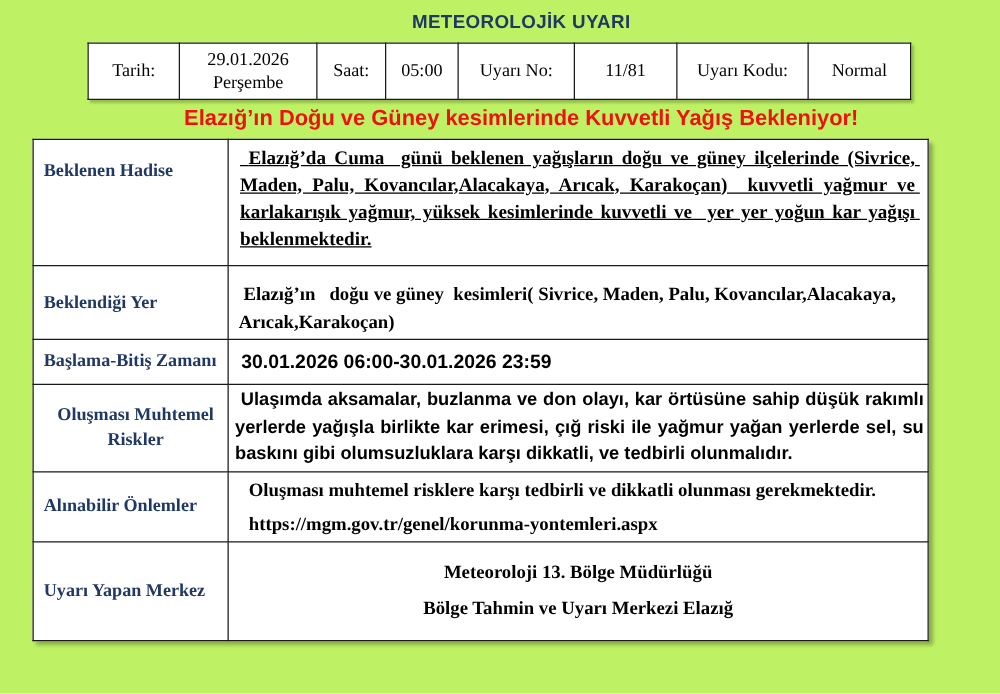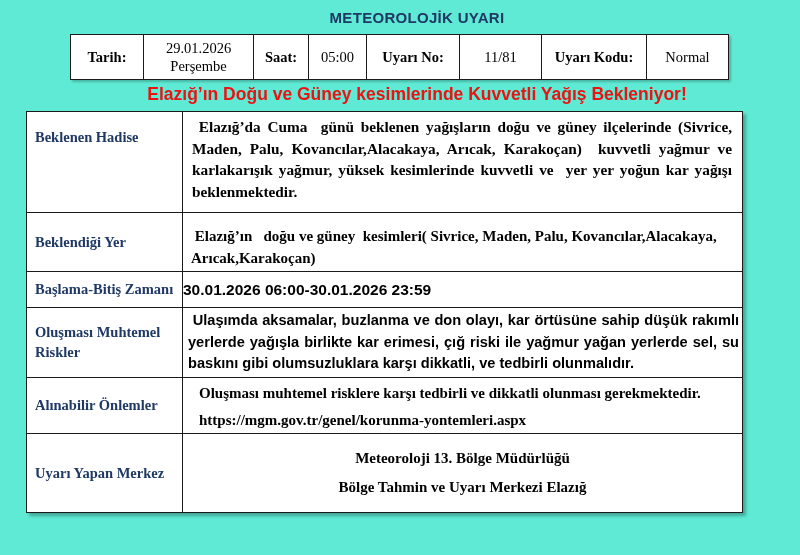--- a/index.html
+++ b/index.html
@@ -1,21 +1,21 @@
 <!DOCTYPE html>
 <html><head>
 <meta charset="utf-8">
 <style>
   * { margin: 0; padding: 0; box-sizing: border-box; }
   html, body { background: #ffffff; }
   .page {
     position: relative;
     width: 800px;
     height: 555px;
-    background: #5eead4;
+    background: #bef264;
     font-family: "Liberation Serif", "DejaVu Serif", serif;
     color: #000;
     overflow: hidden;
   }
   .doc-title {
     position: absolute;
     top: 9px;
     left: 17px;
     width: 800px;
     text-align: center;
@@ -33,21 +33,21 @@
     left: 70px; top: 34px;
     width: 658px; height: 46px;
     box-shadow: 2px 2px 2px rgba(0,0,0,.22);
   }
   .meta-table td {
     text-align: center;
     vertical-align: middle;
     font-size: 14.5px;
     line-height: 1.25;
   }
-  .meta-label { font-weight: bold; }
+  .meta-label { font-weight: normal; }
 
   .headline {
     position: absolute;
     top: 84px;
     left: 17px;
     width: 800px;
     text-align: center;
     font-family: "Liberation Sans", "DejaVu Sans", sans-serif;
     font-weight: bold;
     font-size: 17.5px;
@@ -61,41 +61,43 @@
     box-shadow: 3px 3px 3px rgba(0,0,0,.28);
   }
   .row-label {
     color: #1f3864;
     font-weight: bold;
     font-size: 14.5px;
     padding-left: 8px;
     vertical-align: middle;
     white-space: nowrap;
   }
-  .row-label.wrap { white-space: normal; line-height: 1.35; }
+  .row-label.wrap { white-space: normal; line-height: 1.35; text-align: center; }
   .row-label.top { vertical-align: top; padding-top: 17px; }
   .cell { font-weight: bold; vertical-align: middle; }
 
   .text-hadise {
     font-size: 15.3px;
     line-height: 21.5px;
     padding: 4px 10px 4px 9px;
     text-align: justify;
     white-space: pre-wrap;
     vertical-align: top;
+    text-decoration: underline;
   }
   .text-yer {
     font-size: 15px;
     line-height: 22px;
     padding: 12px 8px 2px 8px;
     white-space: pre-wrap;
   }
   .text-zaman {
     font-family: "Liberation Sans", "DejaVu Sans", sans-serif;
     font-size: 15.5px;
+    padding-left: 10px;
   }
   .text-siddet { font-size: 15.5px; padding-left: 10px; }
   .text-risk {
     font-family: "Liberation Sans", "DejaVu Sans", sans-serif;
     font-size: 14.6px;
     line-height: 21.5px;
     padding: 2px 3px 2px 5px;
     text-align: justify;
     white-space: pre-wrap;
   }

